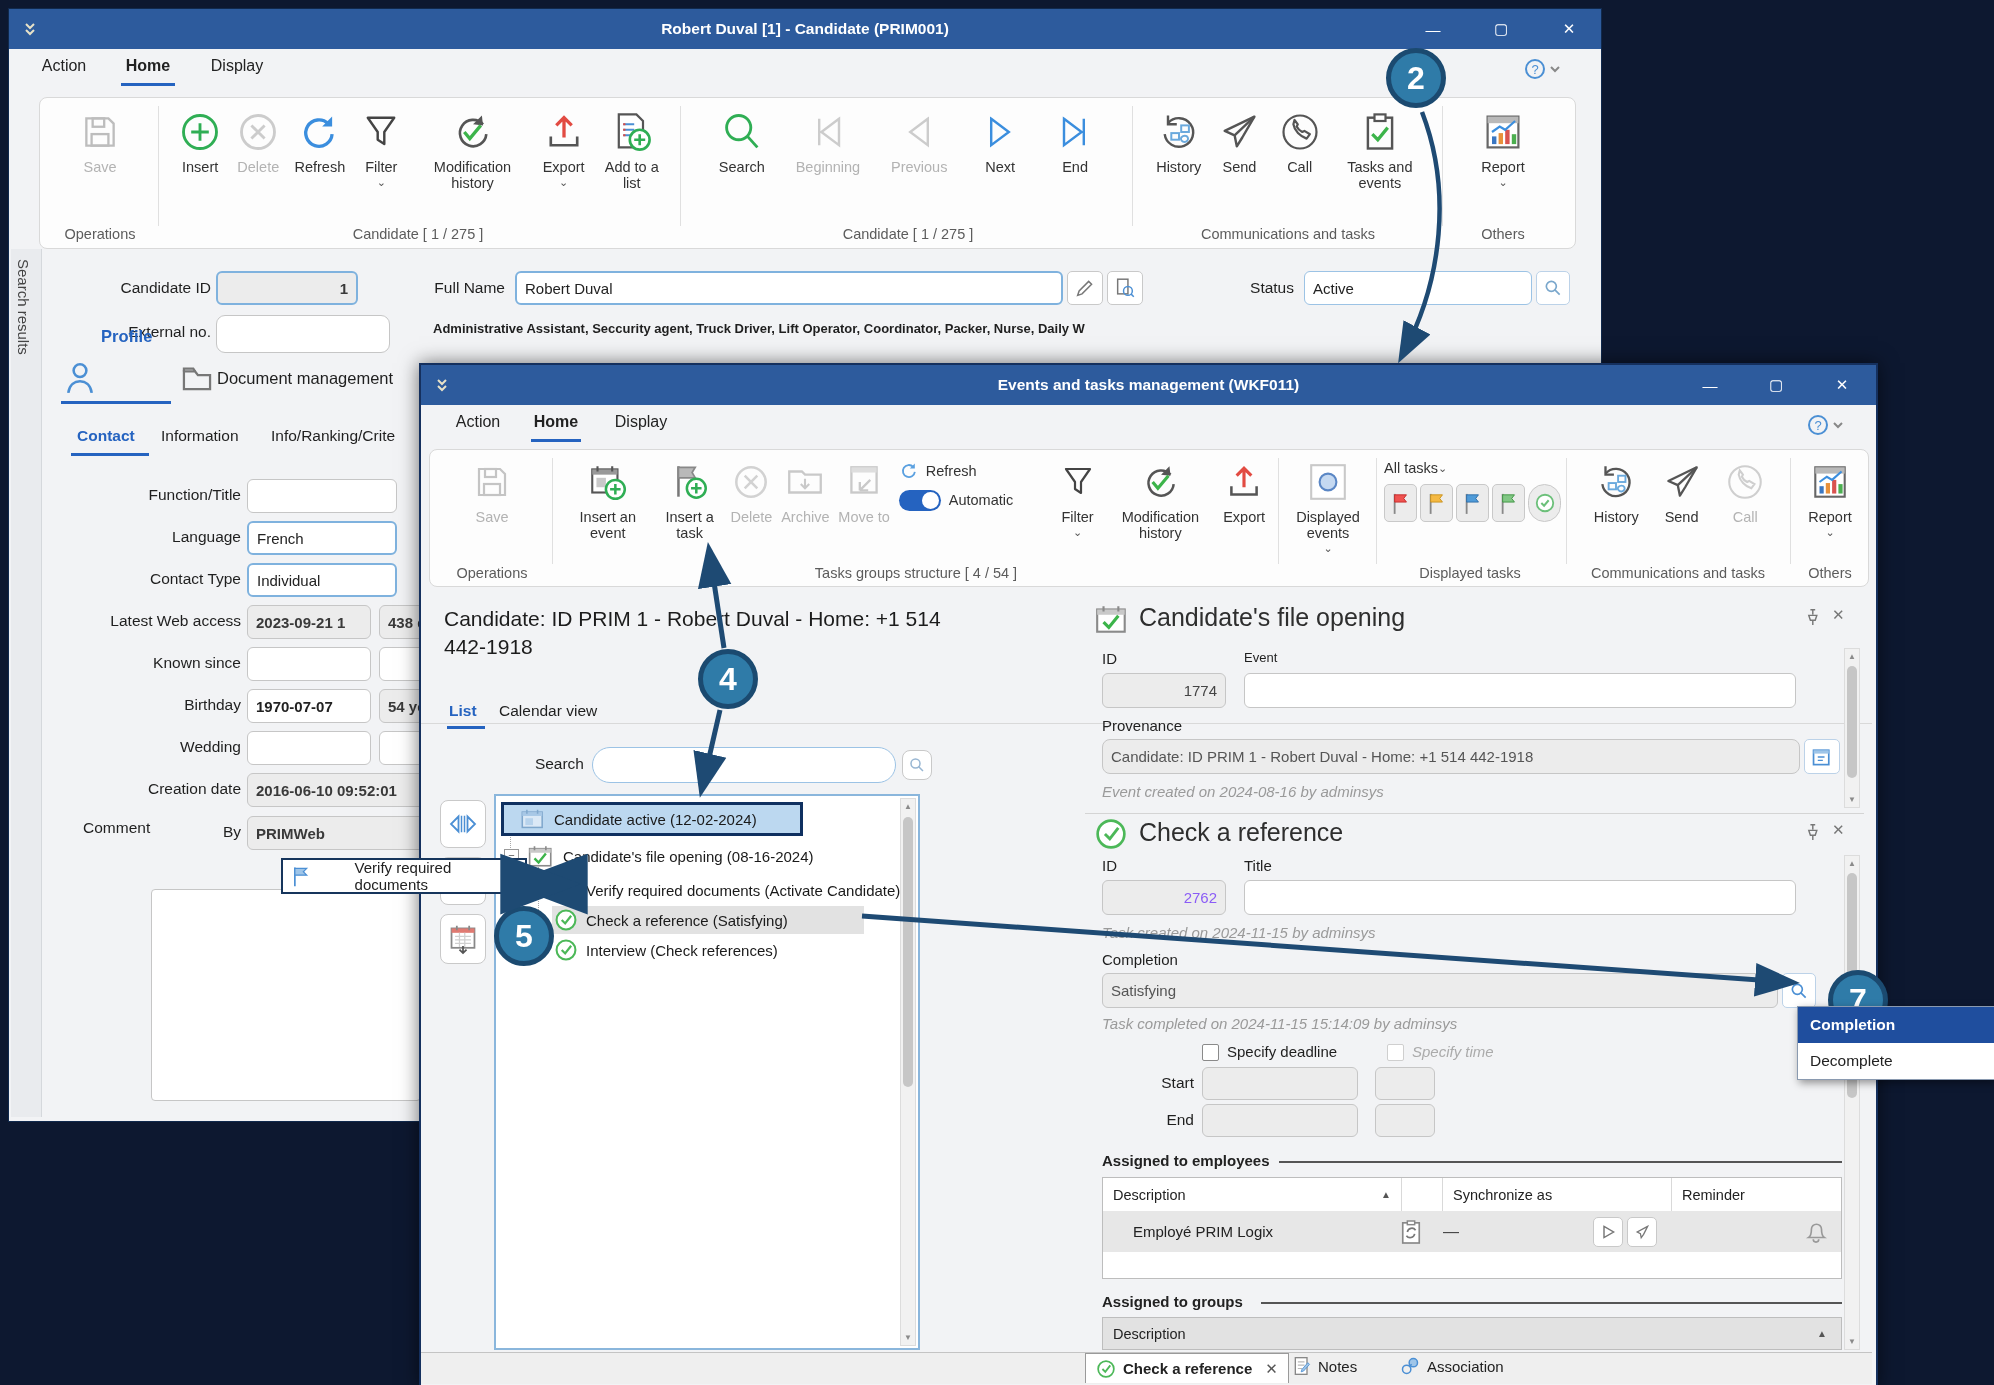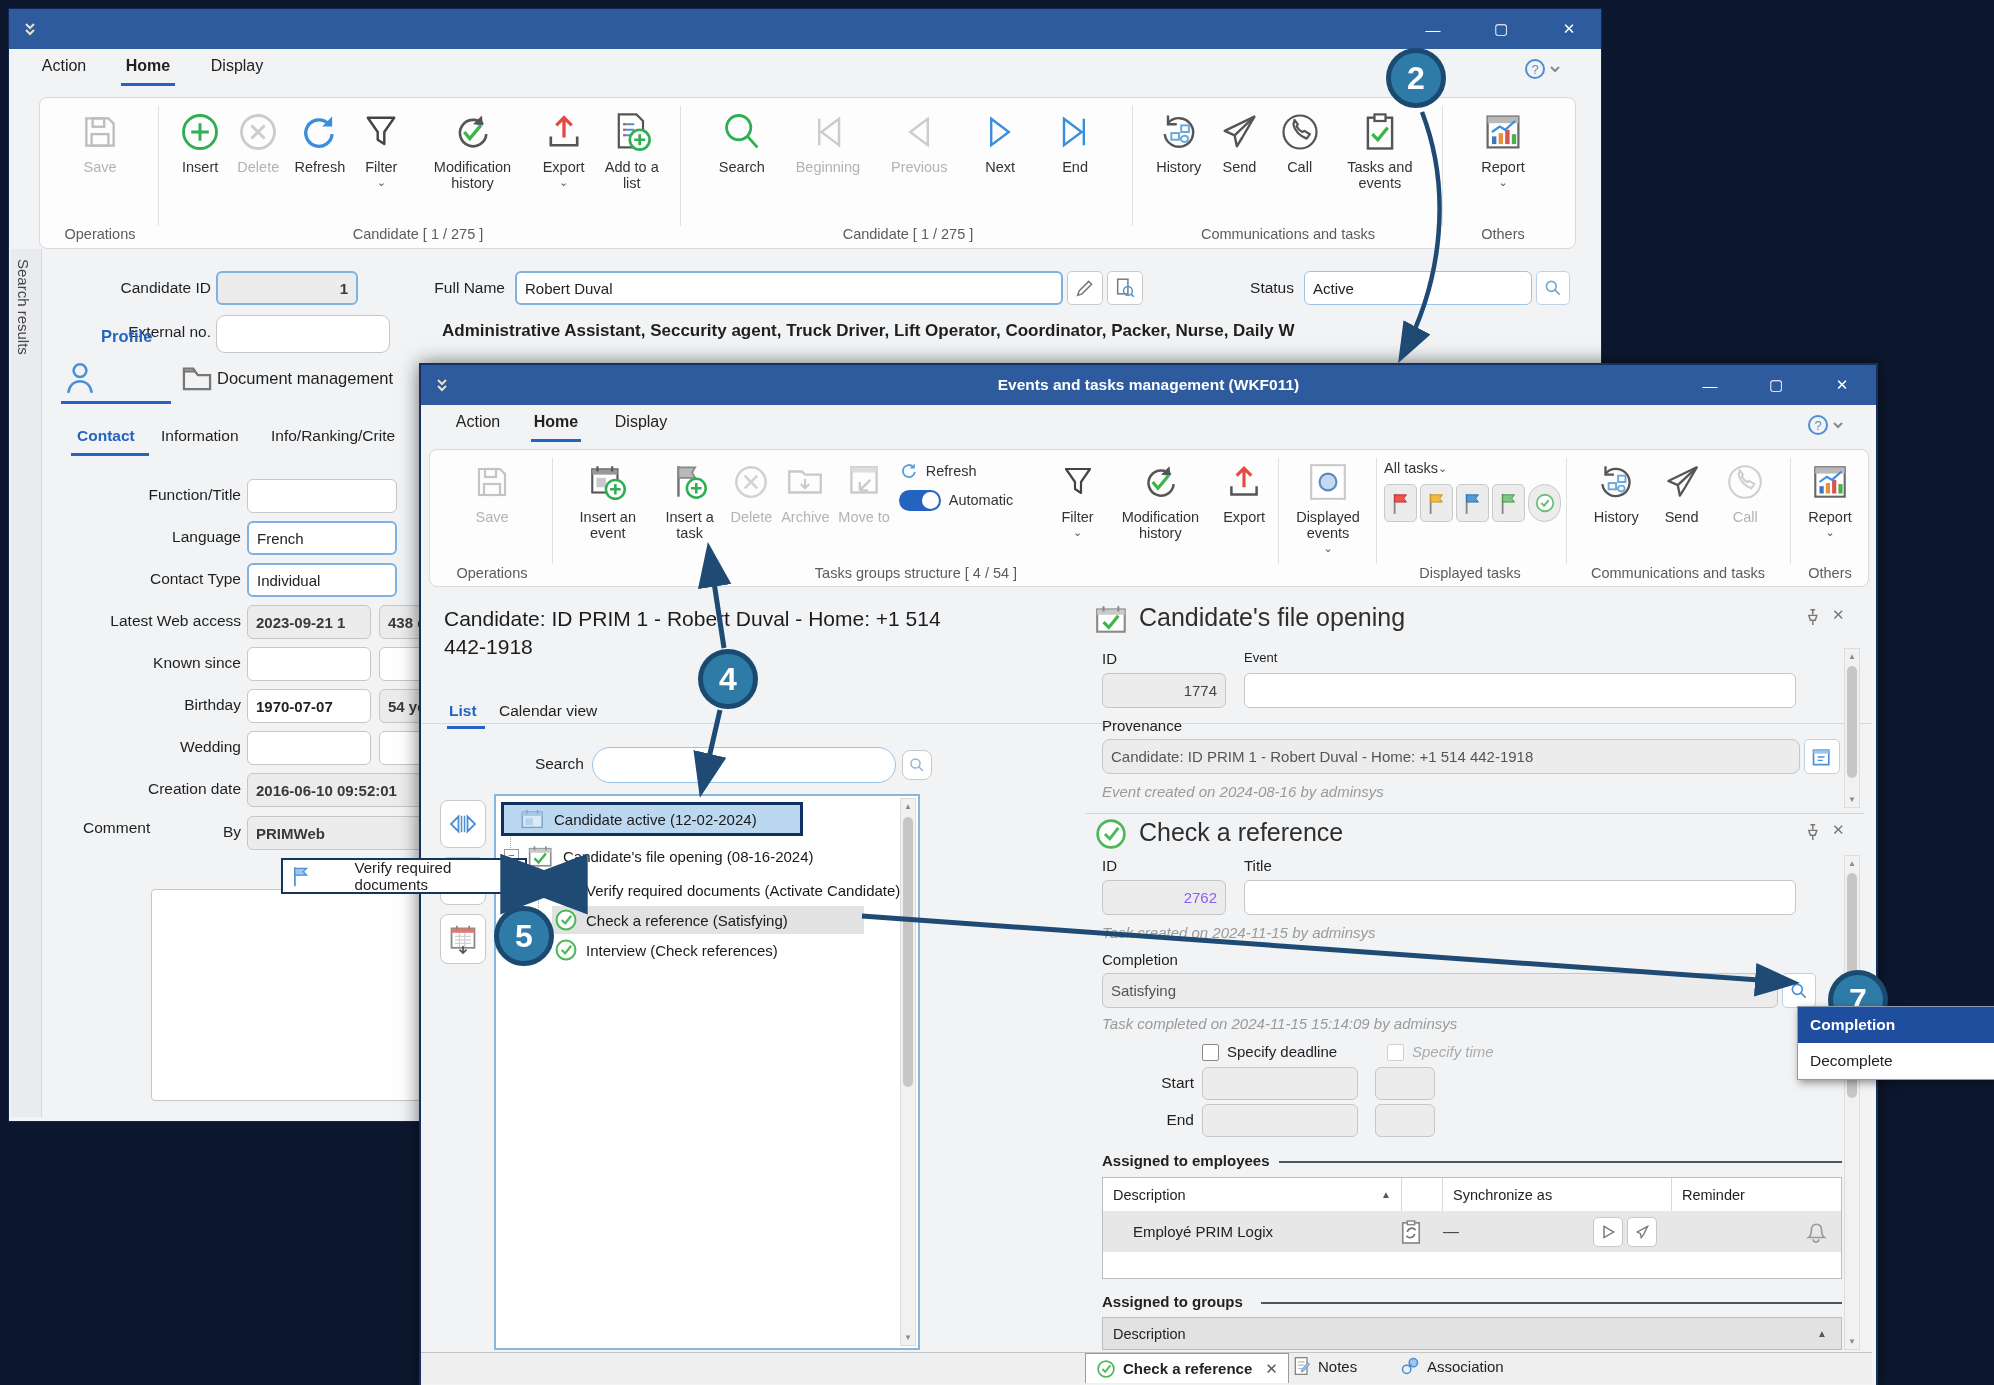--- a/index.html
+++ b/index.html
@@ -45,20 +45,21 @@
 
 <div class="stage">
 
   <div class="win" style="left:8px;top:8px;width:1592px;height:1112px;">
     <div class="titlebar">
       <span class="abs" style="left:14px;top:12px;">
         <svg width="14" height="16" viewBox="0 0 14 16">
             <path d="M3 3l4 4 4-4M3 9l4 4 4-4" fill="none" stroke="#e8e2c8" stroke-width="2"></path>
           </svg>
       </span>
+      <div class="title">Robert Duval [1] - Candidate (PRIM001)</div>
       <div class="winbtn" style="left:1400px;">—</div>
       <div class="winbtn" style="left:1468px;">▢</div>
       <div class="winbtn" style="left:1536px;">✕</div>
     </div>
     <div class="tabrow">
       <div class="mtab" style="left:20px;width:70px;">Action</div>
       <div class="mtab active" style="left:104px;width:70px;">Home</div>
       <div class="tabline" style="left:112px;top:34px;width:54px;"></div>
       <div class="mtab" style="left:188px;width:80px;">Display</div>
       <div class="abs" style="left:1514px;top:8px;">
@@ -290,21 +291,21 @@
     <div class="fld" style="left:1295px;top:262px;width:228px;height:34px;border:1px solid #9cc3e5;">Active</div>
     <div class="icbtn" style="left:1527px;top:262px;width:34px;height:34px;">
       <svg width="20" height="20" viewBox="0 0 24 24">
           <circle cx="10" cy="10" r="6" fill="none" stroke="#7aa7cc" stroke-width="2"></circle>
           <path d="M14 14l6 6" stroke="#7aa7cc" stroke-width="2"></path>
         </svg>
     </div>
 
     <div class="lbl rlbl" style="left:70px;top:314px;width:132px;">External no.</div>
     <div class="fld" style="left:207px;top:306px;width:174px;height:38px;border-radius:9px;"></div>
-    <div class="lbl" style="left:424px;top:312px;width:1130px;font-weight:bold;font-size:17px;overflow:hidden;margin-left:9px;">Administrative Assistant, Seccurity agent, Truck Driver, Lift Operator, Coordinator, Packer, Nurse, Daily W</div>
+    <div class="lbl" style="left:424px;top:312px;width:1130px;font-weight:bold;font-size:13px;overflow:hidden;">Administrative Assistant, Seccurity agent, Truck Driver, Lift Operator, Coordinator, Packer, Nurse, Daily W</div>
 
     <div class="abs" style="left:56px;top:352px;">
       <svg width="30" height="34" viewBox="0 0 28 32">
           <circle cx="14" cy="9" r="6" fill="none" stroke="#4b8fd4" stroke-width="2.4"></circle>
           <path d="M3 30c1-8 6-11 11-11s10 3 11 11" fill="none" stroke="#4b8fd4" stroke-width="2.4"></path>
         </svg>
     </div>
     <div class="mtab active" style="left:92px;top:318px;position:absolute;color:#2563c0;font-size:16.5px;">Profile</div>
     <div class="tabline" style="left:52px;top:392px;width:110px;"></div>
     <div class="abs" style="left:172px;top:355px;">

